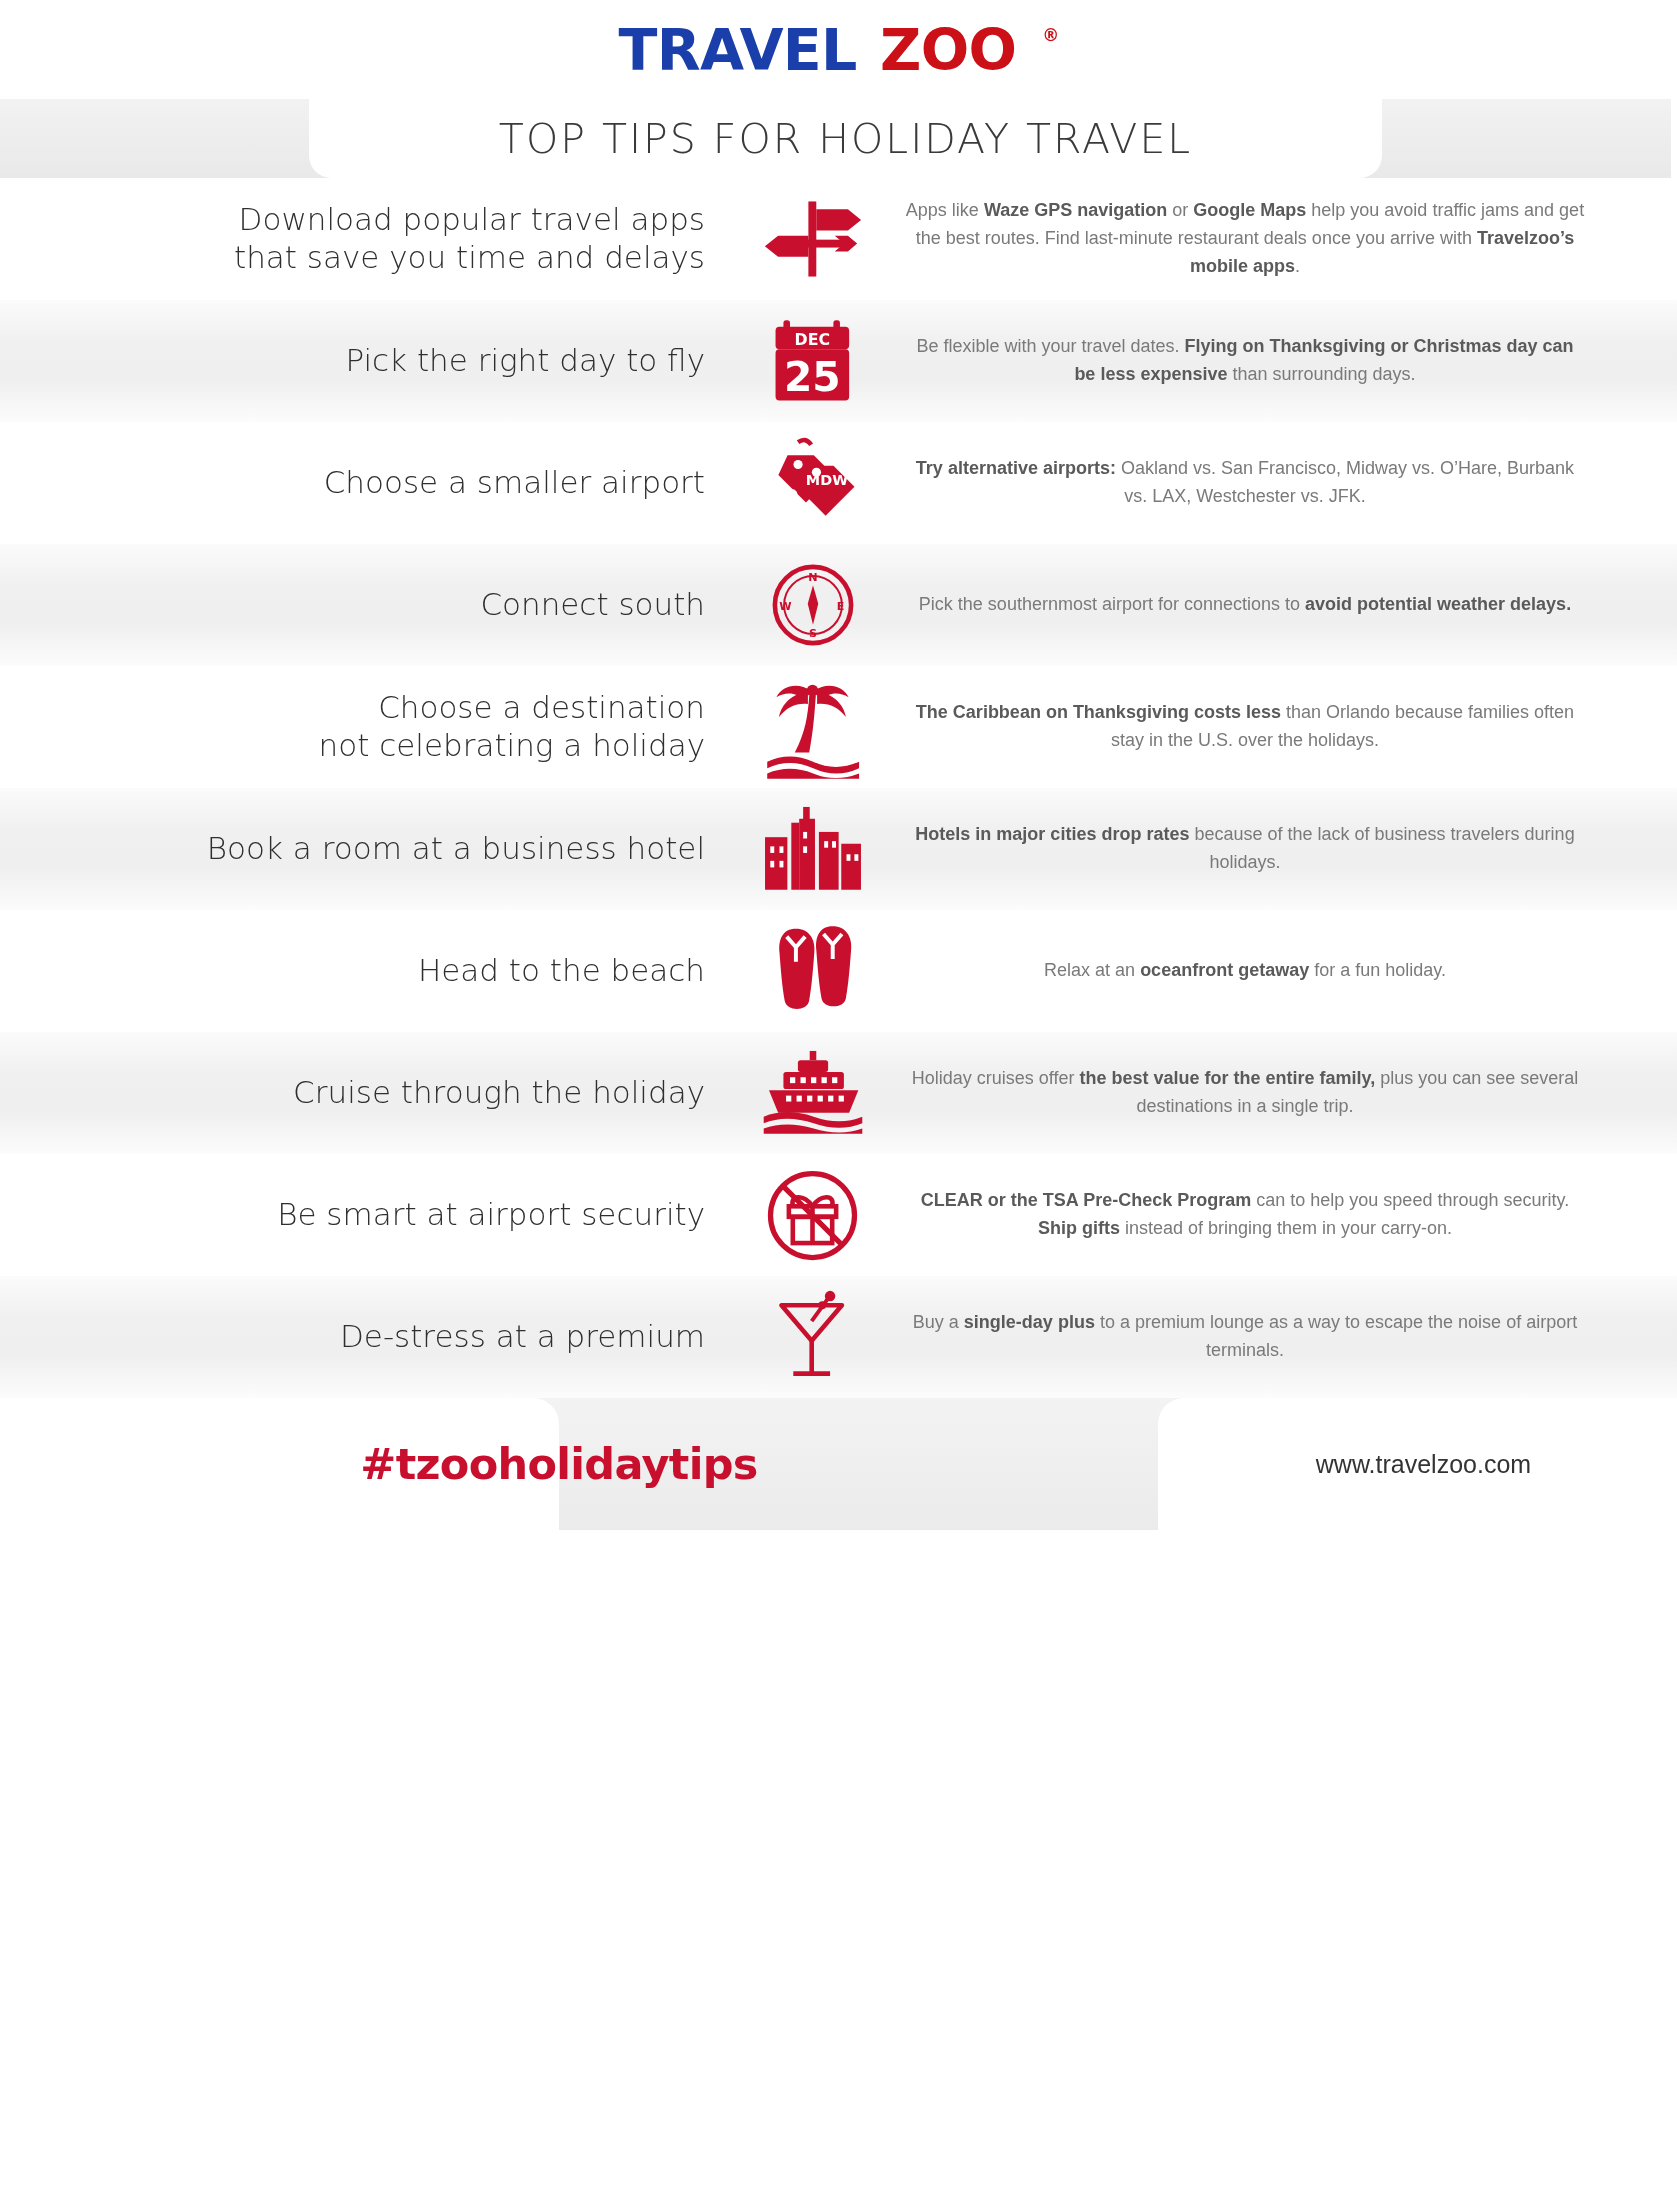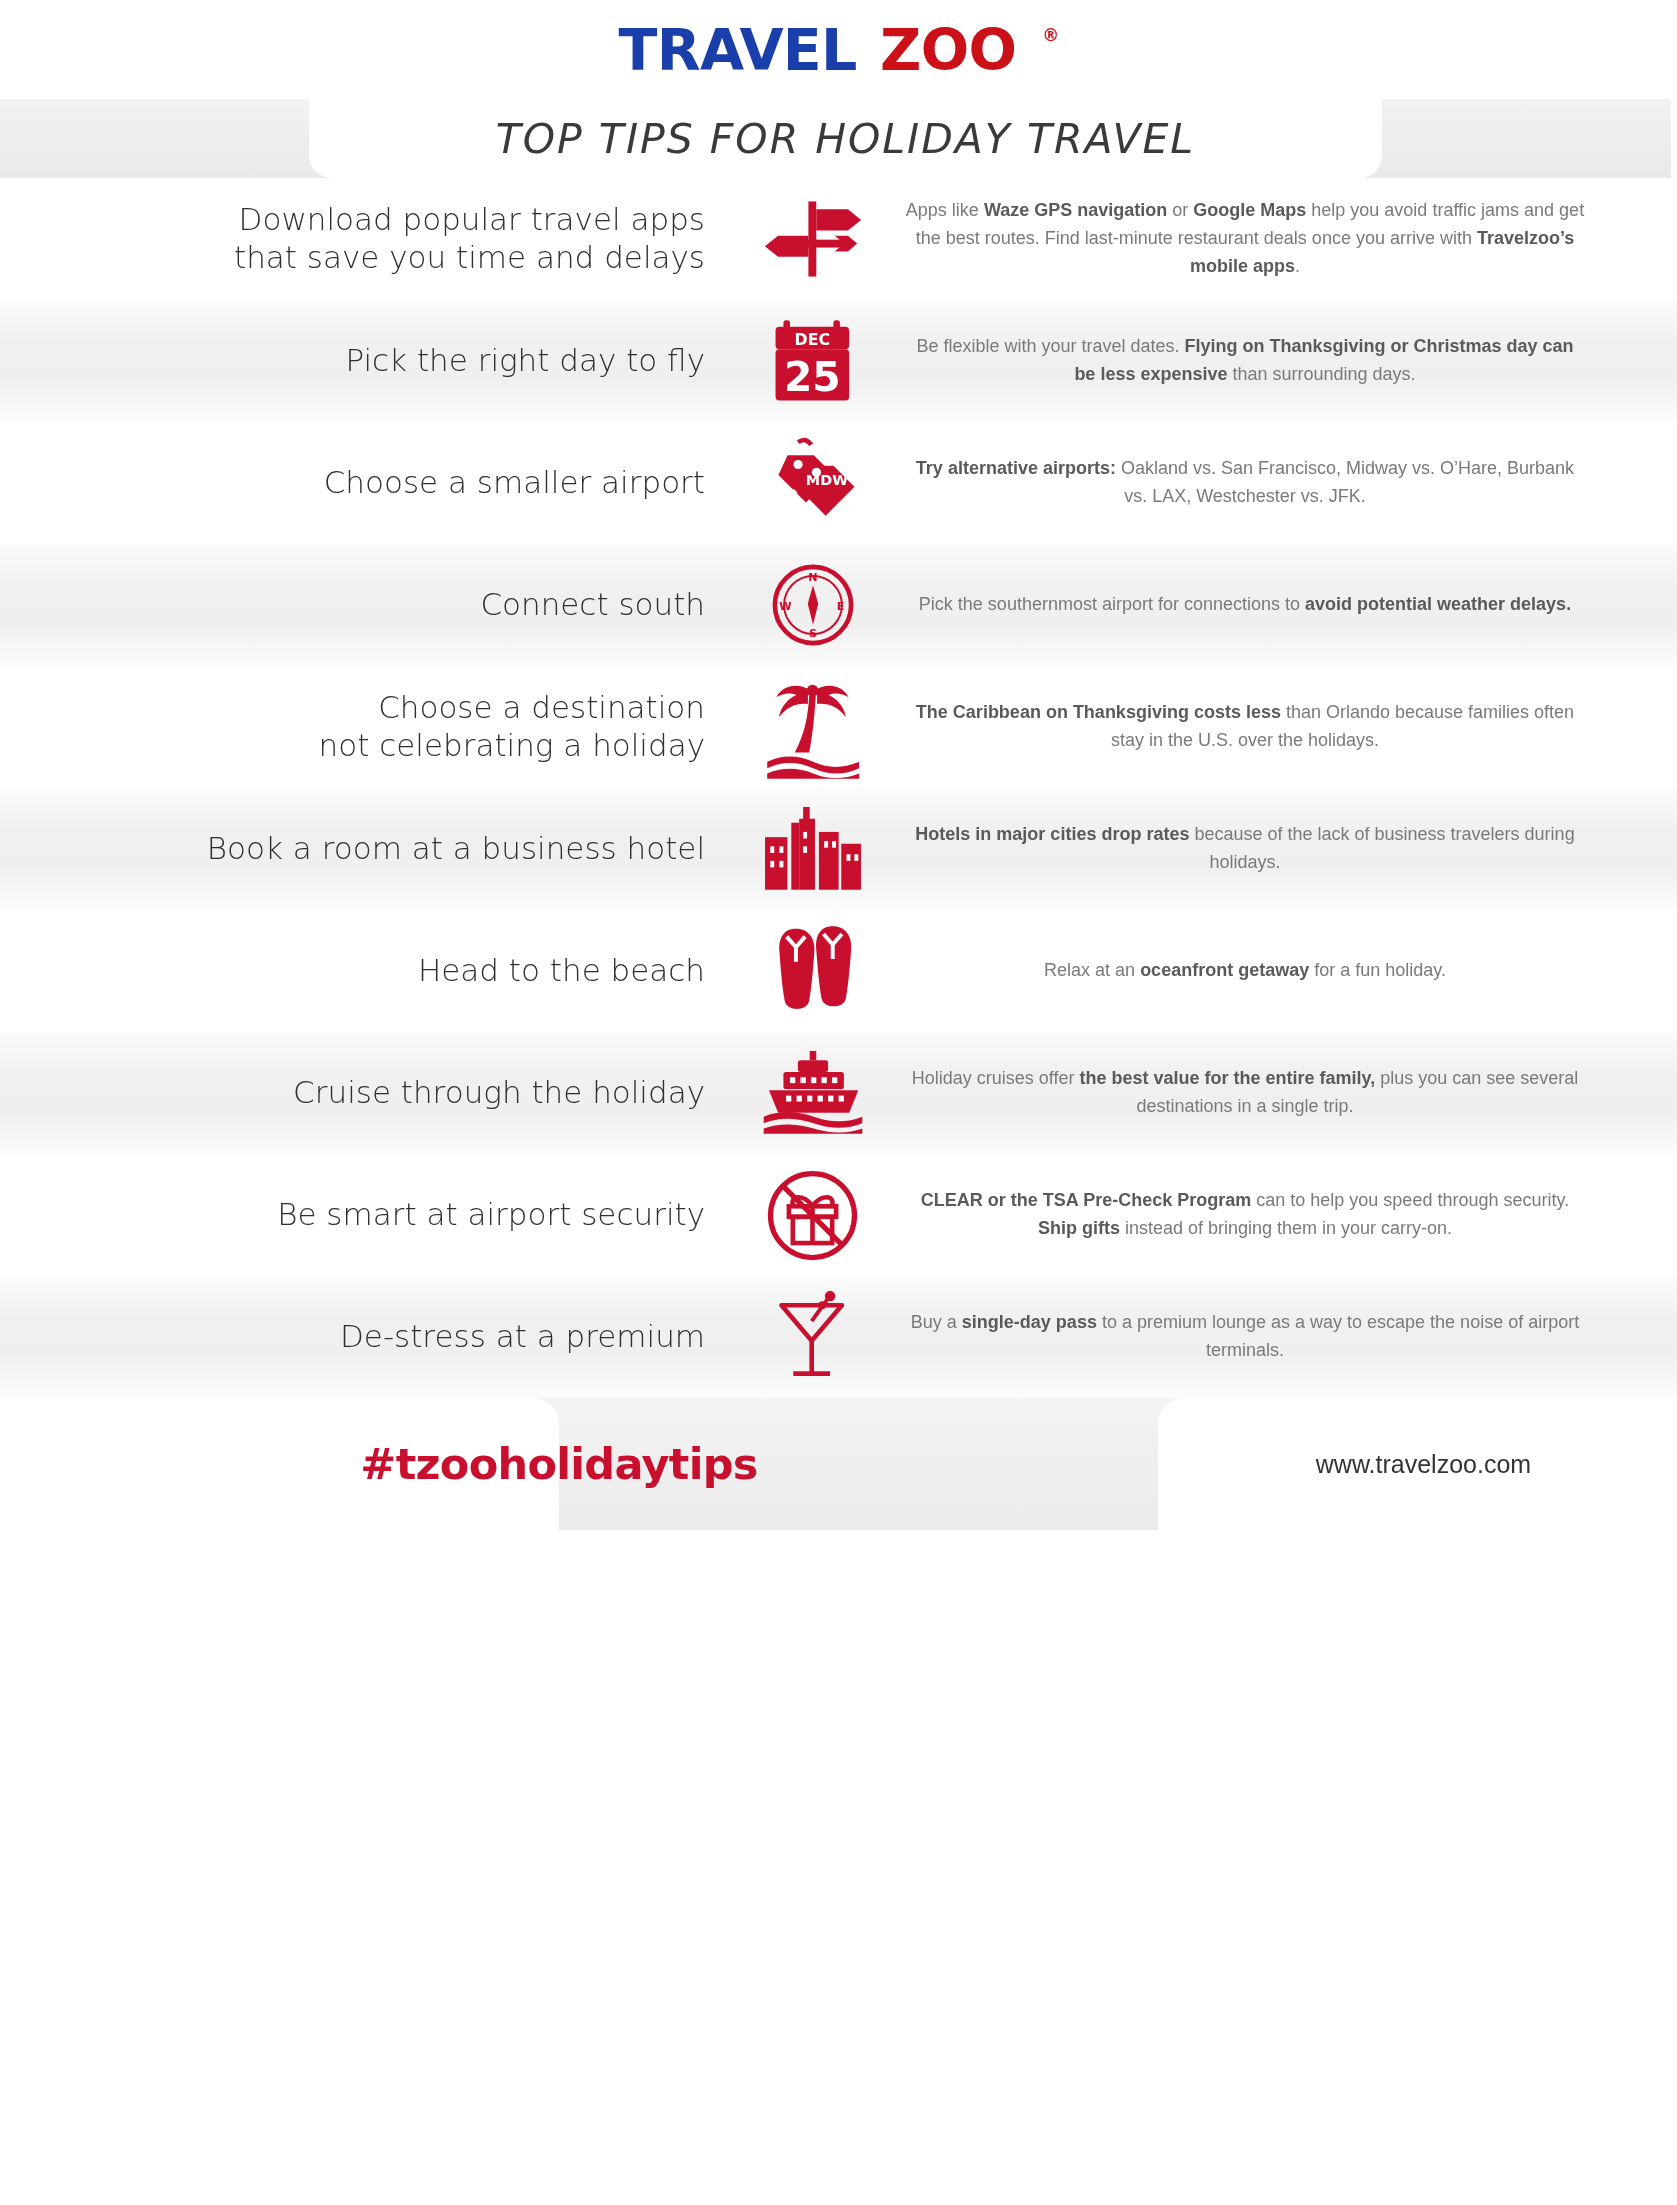--- a/index.html
+++ b/index.html
@@ -47,21 +47,20 @@
     position: relative;
     top: -29px;
   }
 
   
   .title-band {
     position: relative;
     height: 79px;
     background: linear-gradient(to bottom, #f2f2f2, #e9e9e9);
     margin: 0 6px 0 0;
-    font-style: italic;
   }
   .title-band .inner {
     position: absolute;
     left: 309px;
     right: 289px;
     top: 0;
     bottom: 0;
     background: #ffffff;
     border-radius: 0 0 22.4px 22.4px;
     display: flex;
@@ -399,21 +398,21 @@
         <g stroke="#c8102e" stroke-width="7" fill="none" stroke-linejoin="round">
           <path d="M22 26 h92 L68 80 z"></path>
           <path d="M68 80 v48"></path>
           <path d="M40 130 h56"></path>
           <path d="M94 14 l-26 36" stroke-width="6"></path>
         </g>
         <circle cx="96" cy="12" r="8" fill="#c8102e"></circle>
         <circle cx="84" cy="26" r="6" fill="#c8102e"></circle>
       </svg>
     </div>
-    <div class="body">Buy a <b>single-day pass</b> to a premium lounge as a way to escape the noise of airport terminals.</div>
+    <div class="body">Buy a <b>single-day plus</b> to a premium lounge as a way to escape the noise of airport terminals.</div>
   </div>
 
 </div>
 
 <div class="footer">
   <div class="panel"></div>
   <div class="panel2"></div>
   <div class="hashtag">#tzooholidaytips</div>
   <div class="site">www.travelzoo.com</div>
 </div>

